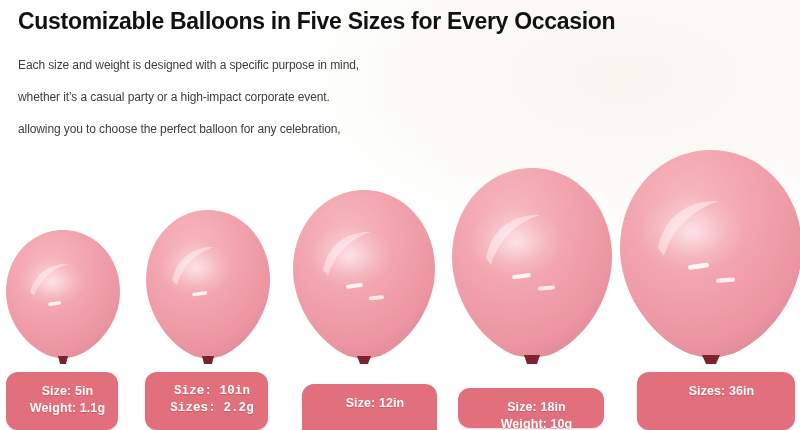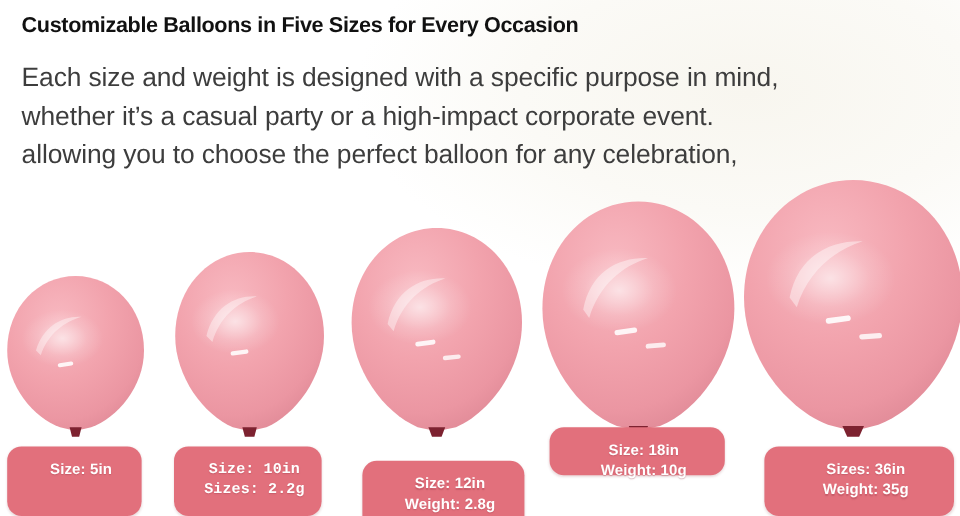--- a/index.html
+++ b/index.html
@@ -27,33 +27,33 @@
   
   .text-block {
     position: absolute;
     left: 18px;
     top: 6px;
     width: 760px;
     z-index: 6;
   }
   .headline {
     margin: 0;
-    font-size: 18px;
+    font-size: 23px;
     line-height: 30px;
     font-weight: bold;
     letter-spacing: -0.3px;
     color: #111111;
     white-space: nowrap;
   }
   .subcopy {
     margin: 0;
     padding-top: 13px;
   }
   .subcopy .line {
-    font-size: 22px;
+    font-size: 12px;
     line-height: 32px;
     font-weight: normal;
     color: #3d3d3d;
     letter-spacing: -0.1px;
     white-space: nowrap;
   }
 
   
   .balloon-row {
     position: absolute;
@@ -235,37 +235,36 @@
         <path d="M82 205 L100 205 L96 214 L86 214 Z" fill="#7d2230"></path>
       </svg>
     </div>
 
   </div>
 
   <div class="label-layer">
 
     <div class="size-label" style="left:6px; top:372px; width:112px; height:58px;">
       <span class="lbl-line">Size: 5in</span>
+      <span class="lbl-line">Weight: 1.1g</span>
     </div>
 
     <div class="size-label" style="left:145px; top:372px; width:123px; height:58px;font-family:Liberation Mono, monospace;">
       <span class="lbl-line">Size: 10in</span>
       <span class="lbl-line">Sizes: 2.2g</span>
     </div>
 
     <div class="size-label" style="left:302px; top:384px; width:135px; height:58px;">
       <span class="lbl-line">Size: 12in</span>
-      <span class="lbl-line">Weight: 2.8g</span>
-    </div>
-
-    <div class="size-label" style="left:458px; top:356px; width:146px; height:40px;">
+    </div>
+
+    <div class="size-label" style="left:458px; top:388px; width:146px; height:40px;">
       <span class="lbl-line">Size: 18in</span>
       <span class="lbl-line">Weight: 10g</span>
     </div>
 
     <div class="size-label" style="left:637px; top:372px; width:158px; height:58px;">
       <span class="lbl-line">Sizes: 36in</span>
-      <span class="lbl-line">Weight: 35g</span>
     </div>
 
   </div>
 
 </div>
 
 </body></html>

